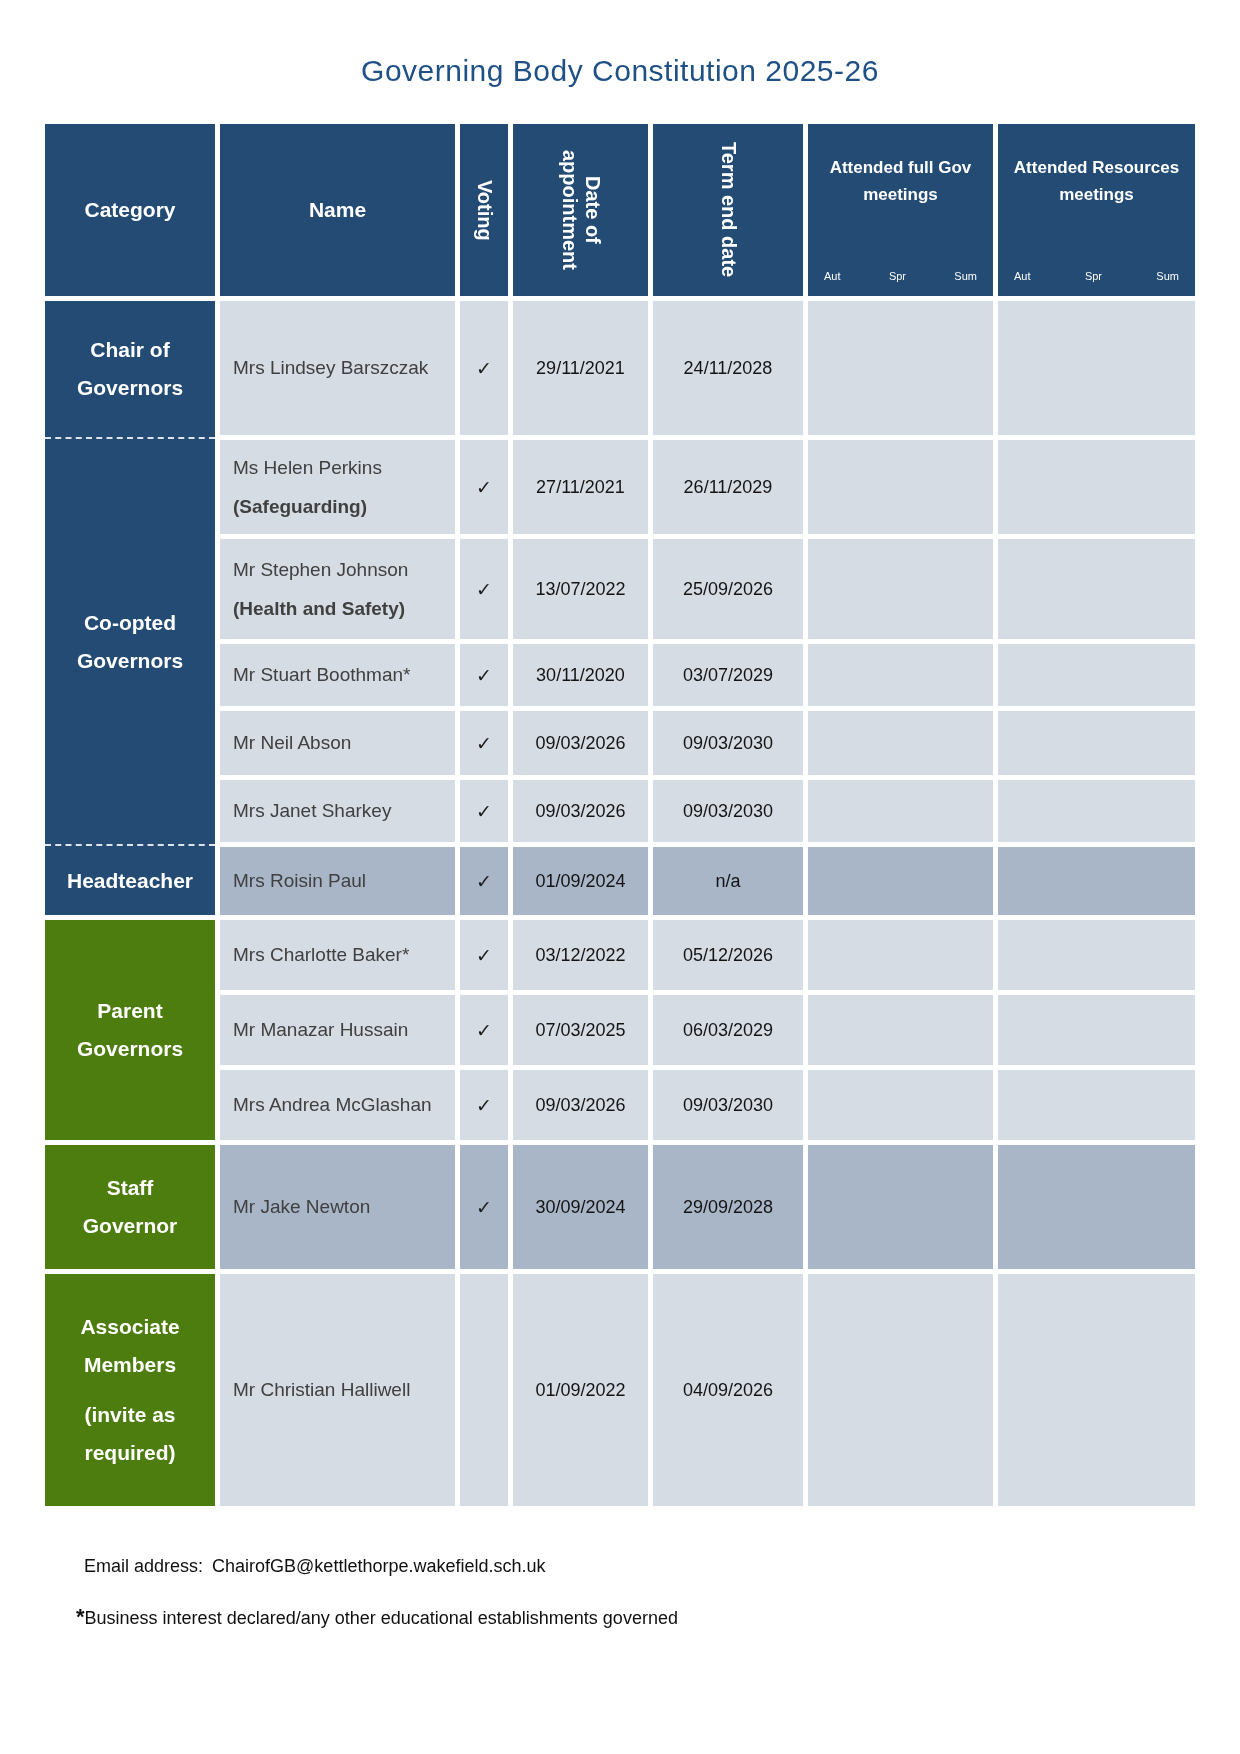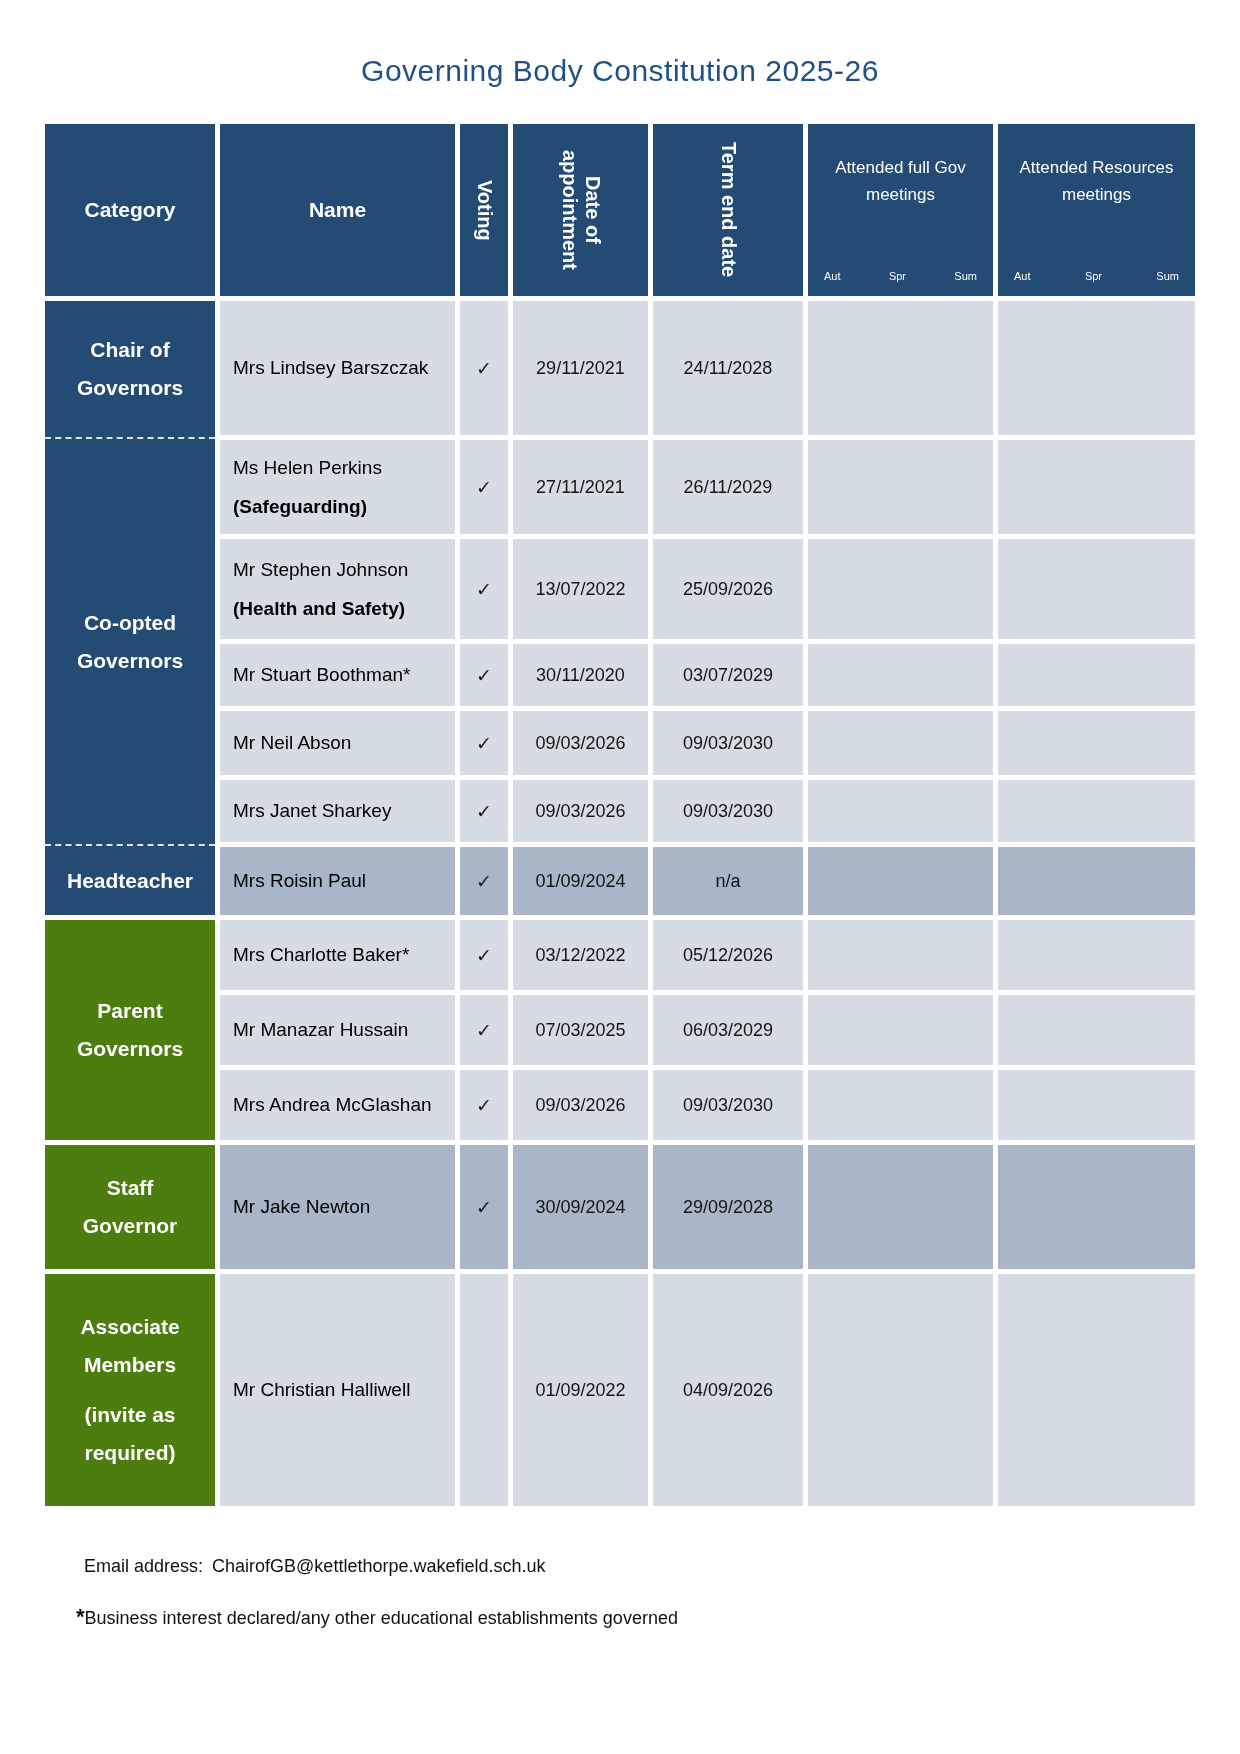--- a/index.html
+++ b/index.html
@@ -24,21 +24,21 @@
     display:flex;align-items:center;justify-content:center;text-align:center;
   }
   .th.vert span{
     writing-mode:vertical-rl;inline-size:150px;text-align:center;
     line-height:1.18;font-size:20px;
   }
   .th.att{
     flex-direction:column;justify-content:space-between;
     font-weight:400;font-size:17px;padding:30px 8px 14px 8px;box-sizing:border-box;
   }
-  .att-label{text-align:center;line-height:1.6;}
+  .att-label{text-align:center;line-height:1.6;font-weight:bold;}
   .att-terms{
     display:flex;justify-content:space-between;width:100%;
     font-size:11px;padding:0 8px;box-sizing:border-box;
   }
   .tbody{
     display:grid;
     grid-template-columns:170px 235px 48px 135px 150px 185px 197px;
     grid-template-rows:134px 94px 100px 62px 64px 62px 68px 70px 70px 70px 124px 232px;
     gap:5px;
   }
@@ -57,21 +57,21 @@
   .cat-cell{
     grid-column:1;background:#4d7c0f;color:#fff;font-weight:bold;font-size:21px;
     display:flex;flex-direction:column;align-items:center;justify-content:center;
     text-align:center;line-height:1.8;padding:0 14px;box-sizing:border-box;
   }
   .cat-line2{margin-top:12px;}
   .cell{display:flex;align-items:center;}
   .light{background:#D6DCE4;}
   .dark{background:#A9B6C8;}
   .nmcell{flex-direction:column;align-items:flex-start;justify-content:center;
-    padding:4px 6px 4px 13px;box-sizing:border-box;font-size:19px;color:#000000;}
+    padding:4px 6px 4px 13px;box-sizing:border-box;font-size:19px;color:#404040;}
   .nt{font-weight:bold;margin-top:17px;}
   .nt:empty{display:none;}
   .vote{justify-content:center;font-size:19px;color:#1d1d1d;}
   .date{justify-content:center;font-size:18px;color:#141414;}
   .attc{}
   .footer{margin:50px 0 0 76px;color:#101010;font-size:18px;}
   .email-line{margin:8px;}
   .email-value{margin-left:9px;}
   .note-line{margin:27px 0 0 0;}
   .ast{font-weight:bold;font-size:22px;}

